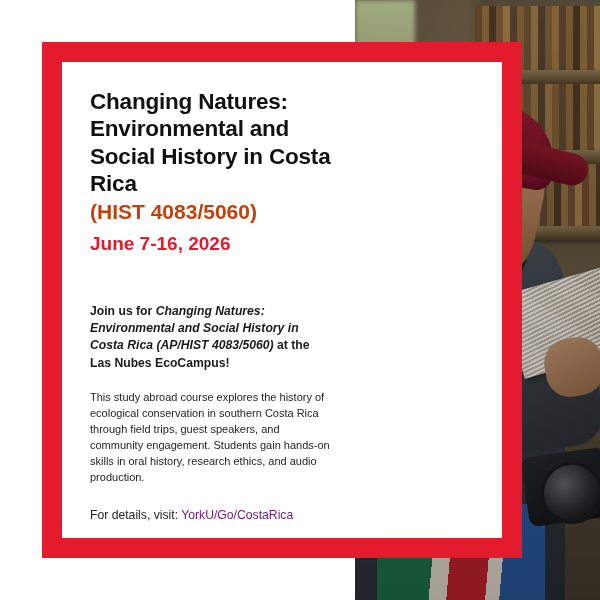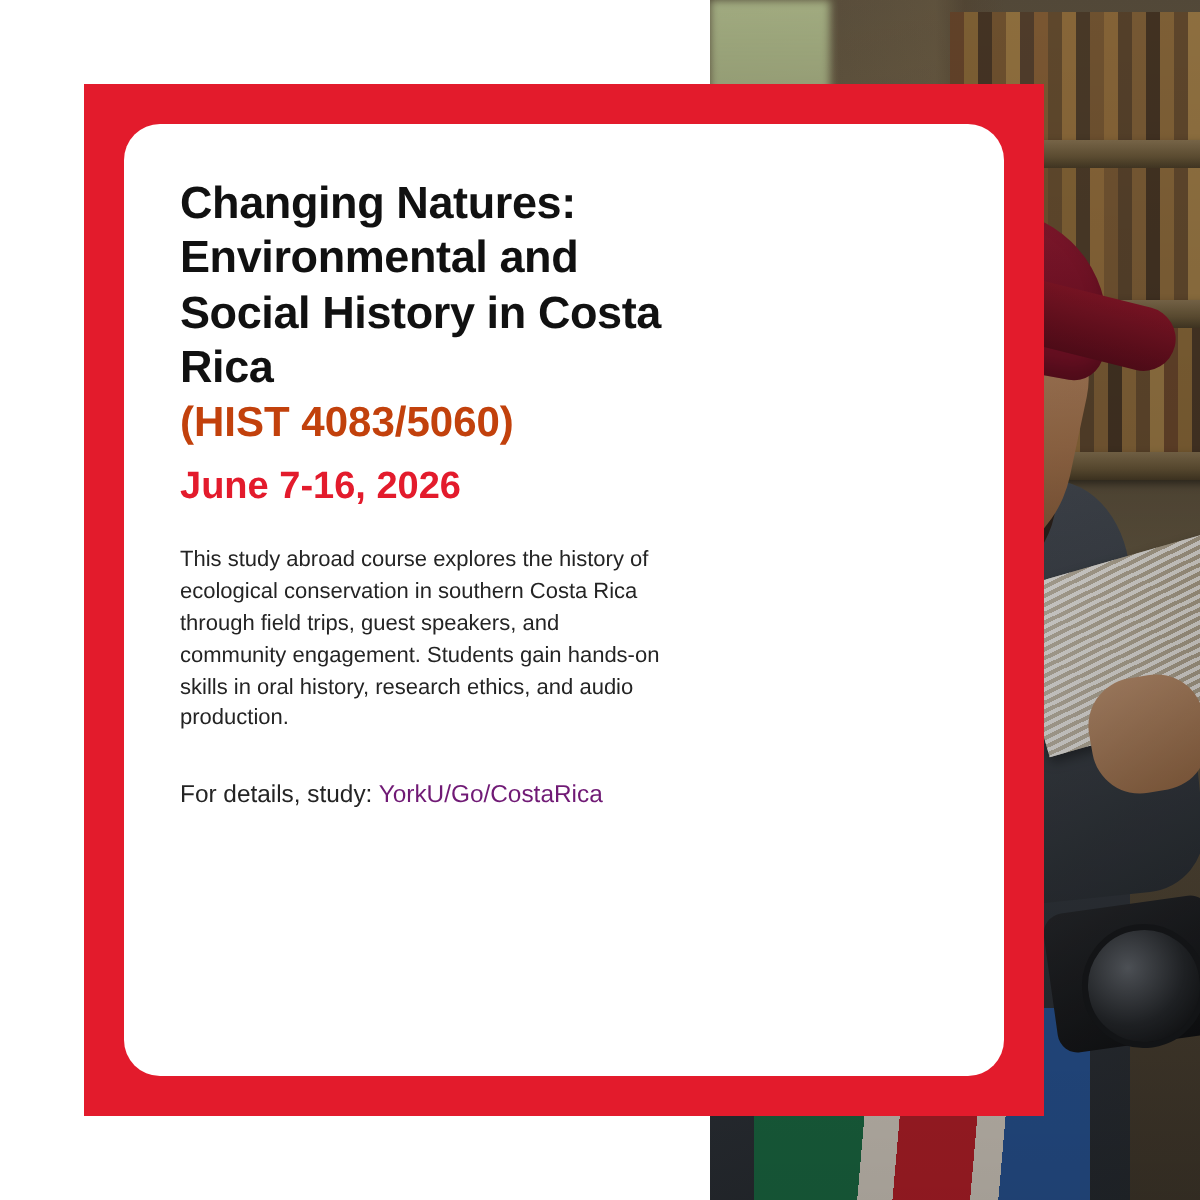--- a/index.html
+++ b/index.html
@@ -265,21 +265,20 @@
     padding: 20px;
   }
   .card-inner {
     position: relative;
     width: 100%;
     height: 100%;
     background: #ffffff;
     box-sizing: border-box;
     padding: 26px 150px 20px 28px;
     overflow: hidden;
-    border-radius: 18px;
   }
 
   .title {
     margin: 0;
     font-size: 22.5px;
     line-height: 1.22;
     font-weight: bold;
     color: #111111;
     letter-spacing: -0.2px;
   }
@@ -373,22 +372,25 @@
     </div>
     <div class="photo-shadow"></div>
   </div>
 
   <div class="card-frame">
     <div class="card-inner">
       <h1 class="title">Changing Natures: Environmental and Social History in Costa Rica</h1>
       <div class="course-code">(HIST 4083/5060)</div>
       <div class="dates">June 7-16, 2026</div>
 
+      <p class="join">
+        <span>Join us for </span><em>Changing Natures: Environmental and Social History in Costa Rica (AP/HIST 4083/5060)</em><span> at the Las Nubes EcoCampus!</span>
+      </p>
 
       <p class="body-text">This study abroad course explores the history of ecological conservation in southern Costa Rica through field trips, guest speakers, and community engagement. Students gain hands-on skills in oral history, research ethics, and audio production.</p>
 
       <p class="details">
-        <span>For details, study: </span><b>YorkU/Go/CostaRica</b>
+        <span>For details, visit: </span><b>YorkU/Go/CostaRica</b>
       </p>
     </div>
   </div>
 
 </div>
 
 </body></html>

